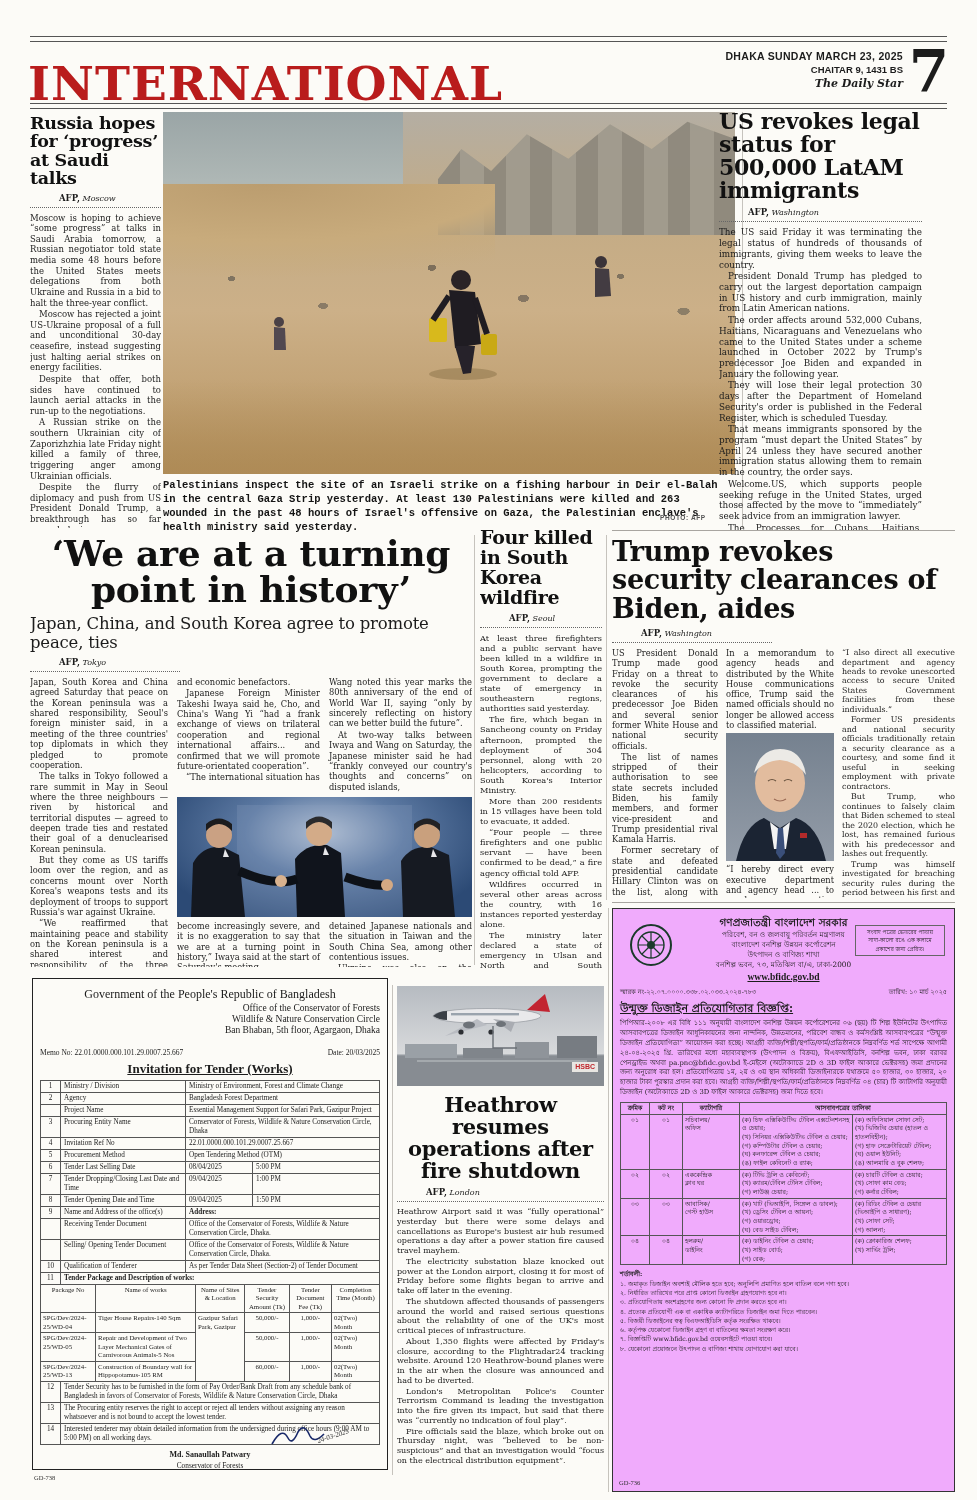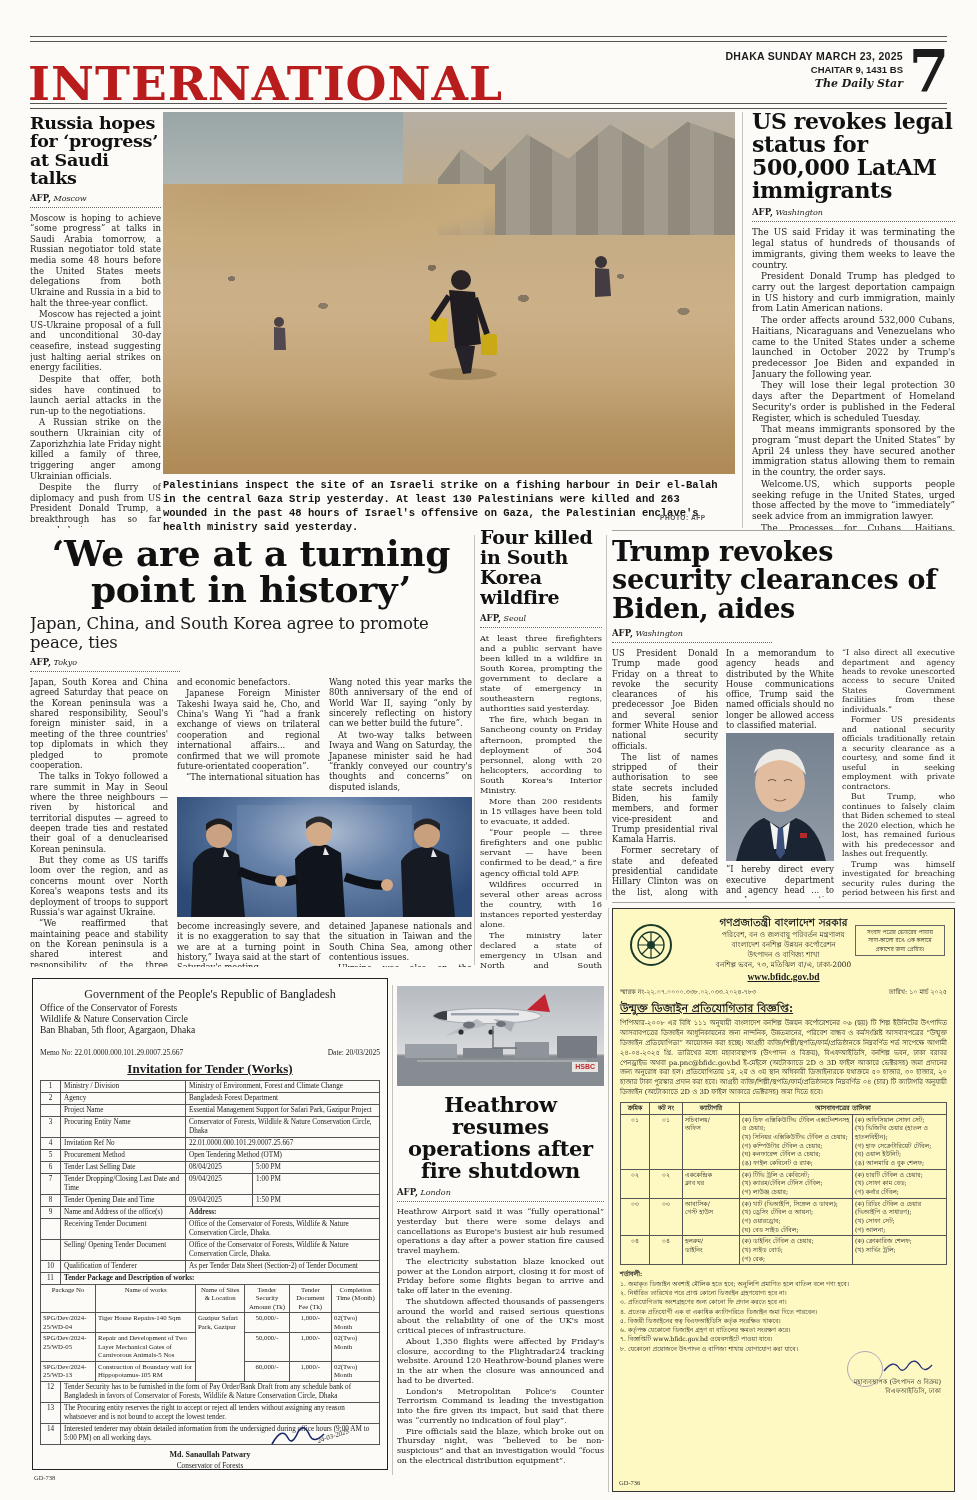--- a/index.html
+++ b/index.html
@@ -9,21 +9,21 @@
   .dblrule{position:absolute;left:30px;width:917px;height:4px;border-top:1px solid #555;border-bottom:1px solid #555;}
   .mast-title{position:absolute;left:28px;top:60px;font-size:47px;font-weight:700;letter-spacing:1px;line-height:1;color:#b91c1c;}
   .mast-right{position:absolute;right:74px;top:50px;text-align:right;font-family:"Liberation Sans",sans-serif;}
   .m-date{font-size:10.5px;font-weight:700;letter-spacing:.3px;}
   .m-cal{font-size:9.5px;font-weight:700;margin-top:2px;}
   .m-paper{font-family:"DejaVu Serif",serif;font-style:italic;font-weight:700;font-size:11px;margin-top:2px;}
   .page-num{position:absolute;right:28px;top:42px;font-size:58px;font-weight:700;line-height:1;}
   
   .art{position:absolute;}
   .hl{font-weight:700;line-height:1.05;letter-spacing:-.3px;color:#111;}
-  .byline{font-size:8.5px;margin-top:5px;}
+  .byline{font-size:8.5px;margin-top:5px;margin-left:29px;}
   .agency{font-weight:700;}
   .place{font-style:italic;font-size:8px;}
   .dotline{border-bottom:1.5px dotted #666;height:1px;margin:3px 0 5px;}
   .body{text-align:justify;}
   .body p{margin:0 0 1px;}
   .body p+p{text-indent:9px;}
   .vrule{position:absolute;width:1px;background:#c6c3bd;}
   .hrule{position:absolute;height:1px;background:#a8a5a0;}
   .cols{display:flex;}
   
@@ -50,41 +50,41 @@
   
   .bd{background:linear-gradient(180deg,#7d8violet 0%,#8d98a6 100%);background:linear-gradient(180deg,#75818f,#939ca8);}
   
   .ap{background:linear-gradient(180deg,#b6bbc1 0%,#d8dadc 68%,#93989e 69%,#7f848a 100%);}
   .ap-sign{position:absolute;right:6px;bottom:14px;background:#e8e6e2;color:#c0272d;font-family:"Liberation Sans",sans-serif;
            font-weight:700;font-size:7px;padding:0 3px;line-height:10px;}
   
   .tbox{position:absolute;left:32px;top:978px;width:356px;height:492px;border:1.5px solid #222;background:#fcfbf7;
         padding:8px 7px;box-sizing:border-box;font-family:"Liberation Serif",serif;overflow:hidden;}
   .t-gov{text-align:center;font-size:12px;}
-  .t-l2{text-align:left;font-size:9.5px;margin-top:1px;}
+  .t-l2{text-align:right;font-size:9.5px;margin-top:1px;}
   .t-memo{display:flex;justify-content:space-between;font-size:7.5px;margin-top:13px;}
   .t-title{text-align:center;font-weight:700;font-size:13px;text-decoration:underline;margin:4px 0 3px;}
   .tnd{width:100%;border-collapse:collapse;font-size:7.2px;line-height:1.25;}
   .tnd td{border:1px solid #555;padding:1px 3px;vertical-align:top;}
   .c-no{width:13px;text-align:center;}
   .c-lab{width:118px;}
   .c-dt{width:60px;}
   .bold{font-weight:700;}
   .pkg{width:100%;border-collapse:collapse;font-size:6.8px;line-height:1.25;margin-top:-1px;}
   .pkg td{border:1px solid #555;padding:1px 2px;vertical-align:top;}
   .pkg .hd{text-align:center;}
   .sigblock{margin-top:5px;text-align:center;font-size:7.3px;line-height:1.35;position:relative;}
   .sig-name{font-weight:700;font-size:8px;}
   .scribble{position:absolute;right:52px;top:-26px;}
   .scrib-date{position:absolute;right:30px;top:-18px;font-style:italic;font-size:7px;transform:rotate(-18deg);color:#333;}
   .gd{position:absolute;font-size:6.5px;font-family:"Liberation Serif",serif;color:#333;}
   
   .hw-hl{font-size:21px;text-align:center;}
   
-  .bbox{position:absolute;left:612px;top:908px;width:343px;height:584px;border:1px solid #333;background:#fef9c3;
+  .bbox{position:absolute;left:612px;top:908px;width:343px;height:584px;border:1px solid #333;background:#f0abfc;
         padding:6px 7px;box-sizing:border-box;overflow:hidden;font-size:7px;line-height:1.4;}
   .b-org1{text-align:center;font-size:10.5px;font-weight:700;}
   .b-org{text-align:center;font-size:7.3px;}
   .b-web{text-align:center;font-weight:700;font-size:9.5px;font-family:"Liberation Serif",serif;text-decoration:underline;}
   .b-corner{position:absolute;right:9px;top:16px;border:1px solid #666;font-size:5.6px;line-height:1.5;
             padding:2px 4px;width:80px;white-space:pre-line;text-align:center;}
   .b-logo{position:absolute;left:16px;top:14px;}
   .b-memo{display:flex;justify-content:space-between;font-size:6.4px;margin-top:4px;}
   .b-title{font-size:11px;font-weight:700;text-decoration:underline;margin:4px 0 3px;}
   .b-body{text-align:justify;font-size:6.8px;line-height:1.45;}
@@ -144,21 +144,21 @@
       <path d="M432 156 L446 157 L448 184 L432 185 Z" fill="#433c42"></path>
       <circle cx="116" cy="210" r="5" fill="#4a4146"></circle>
       <path d="M111 215 L122 216 L123 238 L111 238 Z" fill="#514850"></path>
     </svg>
   </div>
   <div class="caption" style="left:163px;top:479px;width:560px">Palestinians inspect the site of an  Israeli strike on a fishing harbour in Deir el-Balah in the central Gaza Strip yesterday. At least 130 Palestinians were killed and 263 wounded in the past 48 hours of Israel's offensive on Gaza, the Palestinian enclave's health ministry said yesterday.</div>
   <div class="credit" style="left:660px;top:514px">PHOTO: AFP</div>
 
   <div class="vrule" style="left:742px;top:112px;height:416px"></div>
 
-  <div class="art" style="left:752px;top:110px;width:203px;height:420px;overflow:hidden">
+  <div class="art" style="left:719px;top:110px;width:203px;height:420px;overflow:hidden">
     <div class="hl" style="font-size:22px">US revokes legal status for 500,000 LatAM immigrants</div>
     <div class="byline"><span class="agency">AFP,</span><span class="place"> Washington</span></div>
     <div class="dotline"></div>
     <div class="body" style="font-size:8.8px;line-height:1.22">
       <p>The US said Friday it was terminating the legal status of hundreds of thousands of immigrants, giving them weeks to leave the country.</p>
       <p>President Donald Trump has pledged to carry out the largest deportation campaign in US history and curb immigration, mainly from Latin American nations.</p>
       <p>The order affects around 532,000 Cubans, Haitians, Nicaraguans and Venezuelans who came to the United States under a scheme launched in October 2022 by Trump's predecessor Joe Biden and expanded in January the following year.</p>
       <p>They will lose their legal protection 30 days after the Department of Homeland Security's order is published in the Federal Register, which is scheduled Tuesday.</p>
       <p>That means immigrants sponsored by the program “must depart the United States” by April 24 unless they have secured another immigration status allowing them to remain in the country, the order says.</p>
       <p>Welcome.US, which supports people seeking refuge in the United States, urged those affected by the move to “immediately” seek advice from an immigration lawyer.</p>
@@ -567,24 +567,16 @@
       <div class="bold">শর্তাবলী:</div>
       <div>১.  জমাকৃত ডিজাইন অবশ্যই মৌলিক হতে হবে; অনুলিপি প্রমাণিত হলে বাতিল বলে গণ্য হবে।</div>
       <div>২.  নির্ধারিত তারিখের পরে প্রাপ্ত কোনো ডিজাইন গ্রহণযোগ্য হবে না।</div>
       <div>৩.  প্রতিযোগিতায় অংশগ্রহণের জন্য কোনো ফি প্রদান করতে হবে না।</div>
       <div>৪.  প্রত্যেক প্রতিযোগী এক বা একাধিক ক্যাটাগরিতে ডিজাইন জমা দিতে পারবেন।</div>
       <div>৫.  বিজয়ী ডিজাইনের স্বত্ব বিএফআইডিসি কর্তৃক সংরক্ষিত থাকবে।</div>
       <div>৬.  কর্তৃপক্ষ যেকোনো ডিজাইন গ্রহণ বা বাতিলের ক্ষমতা সংরক্ষণ করে।</div>
       <div>৭.  বিজ্ঞপ্তিটি www.bfidc.gov.bd ওয়েবসাইটে পাওয়া যাবে।</div>
       <div>৮.  যেকোনো প্রয়োজনে উৎপাদন ও বাণিজ্য শাখায় যোগাযোগ করা যাবে।</div>
     </div>
-    <div class="b-sig">
-      <div class="b-stamp"></div>
-      <svg width="54" height="16" style="margin-right:6px">
-        <path d="M3 12 Q12 0 18 9 Q22 15 28 5 Q34 -2 40 8 Q44 14 51 6" stroke="#23307a" stroke-width="1.3" fill="none"></path>
-      </svg>
-      <div>মহাব্যবস্থাপক (উৎপাদন ও বিক্রয়)</div>
-      <div>বিএফআইডিসি, ঢাকা</div>
-    </div>
     <div class="gd" style="left:6px;bottom:4px;position:absolute">GD-736</div>
   </div>
 
 </div>
 
 </body></html>

